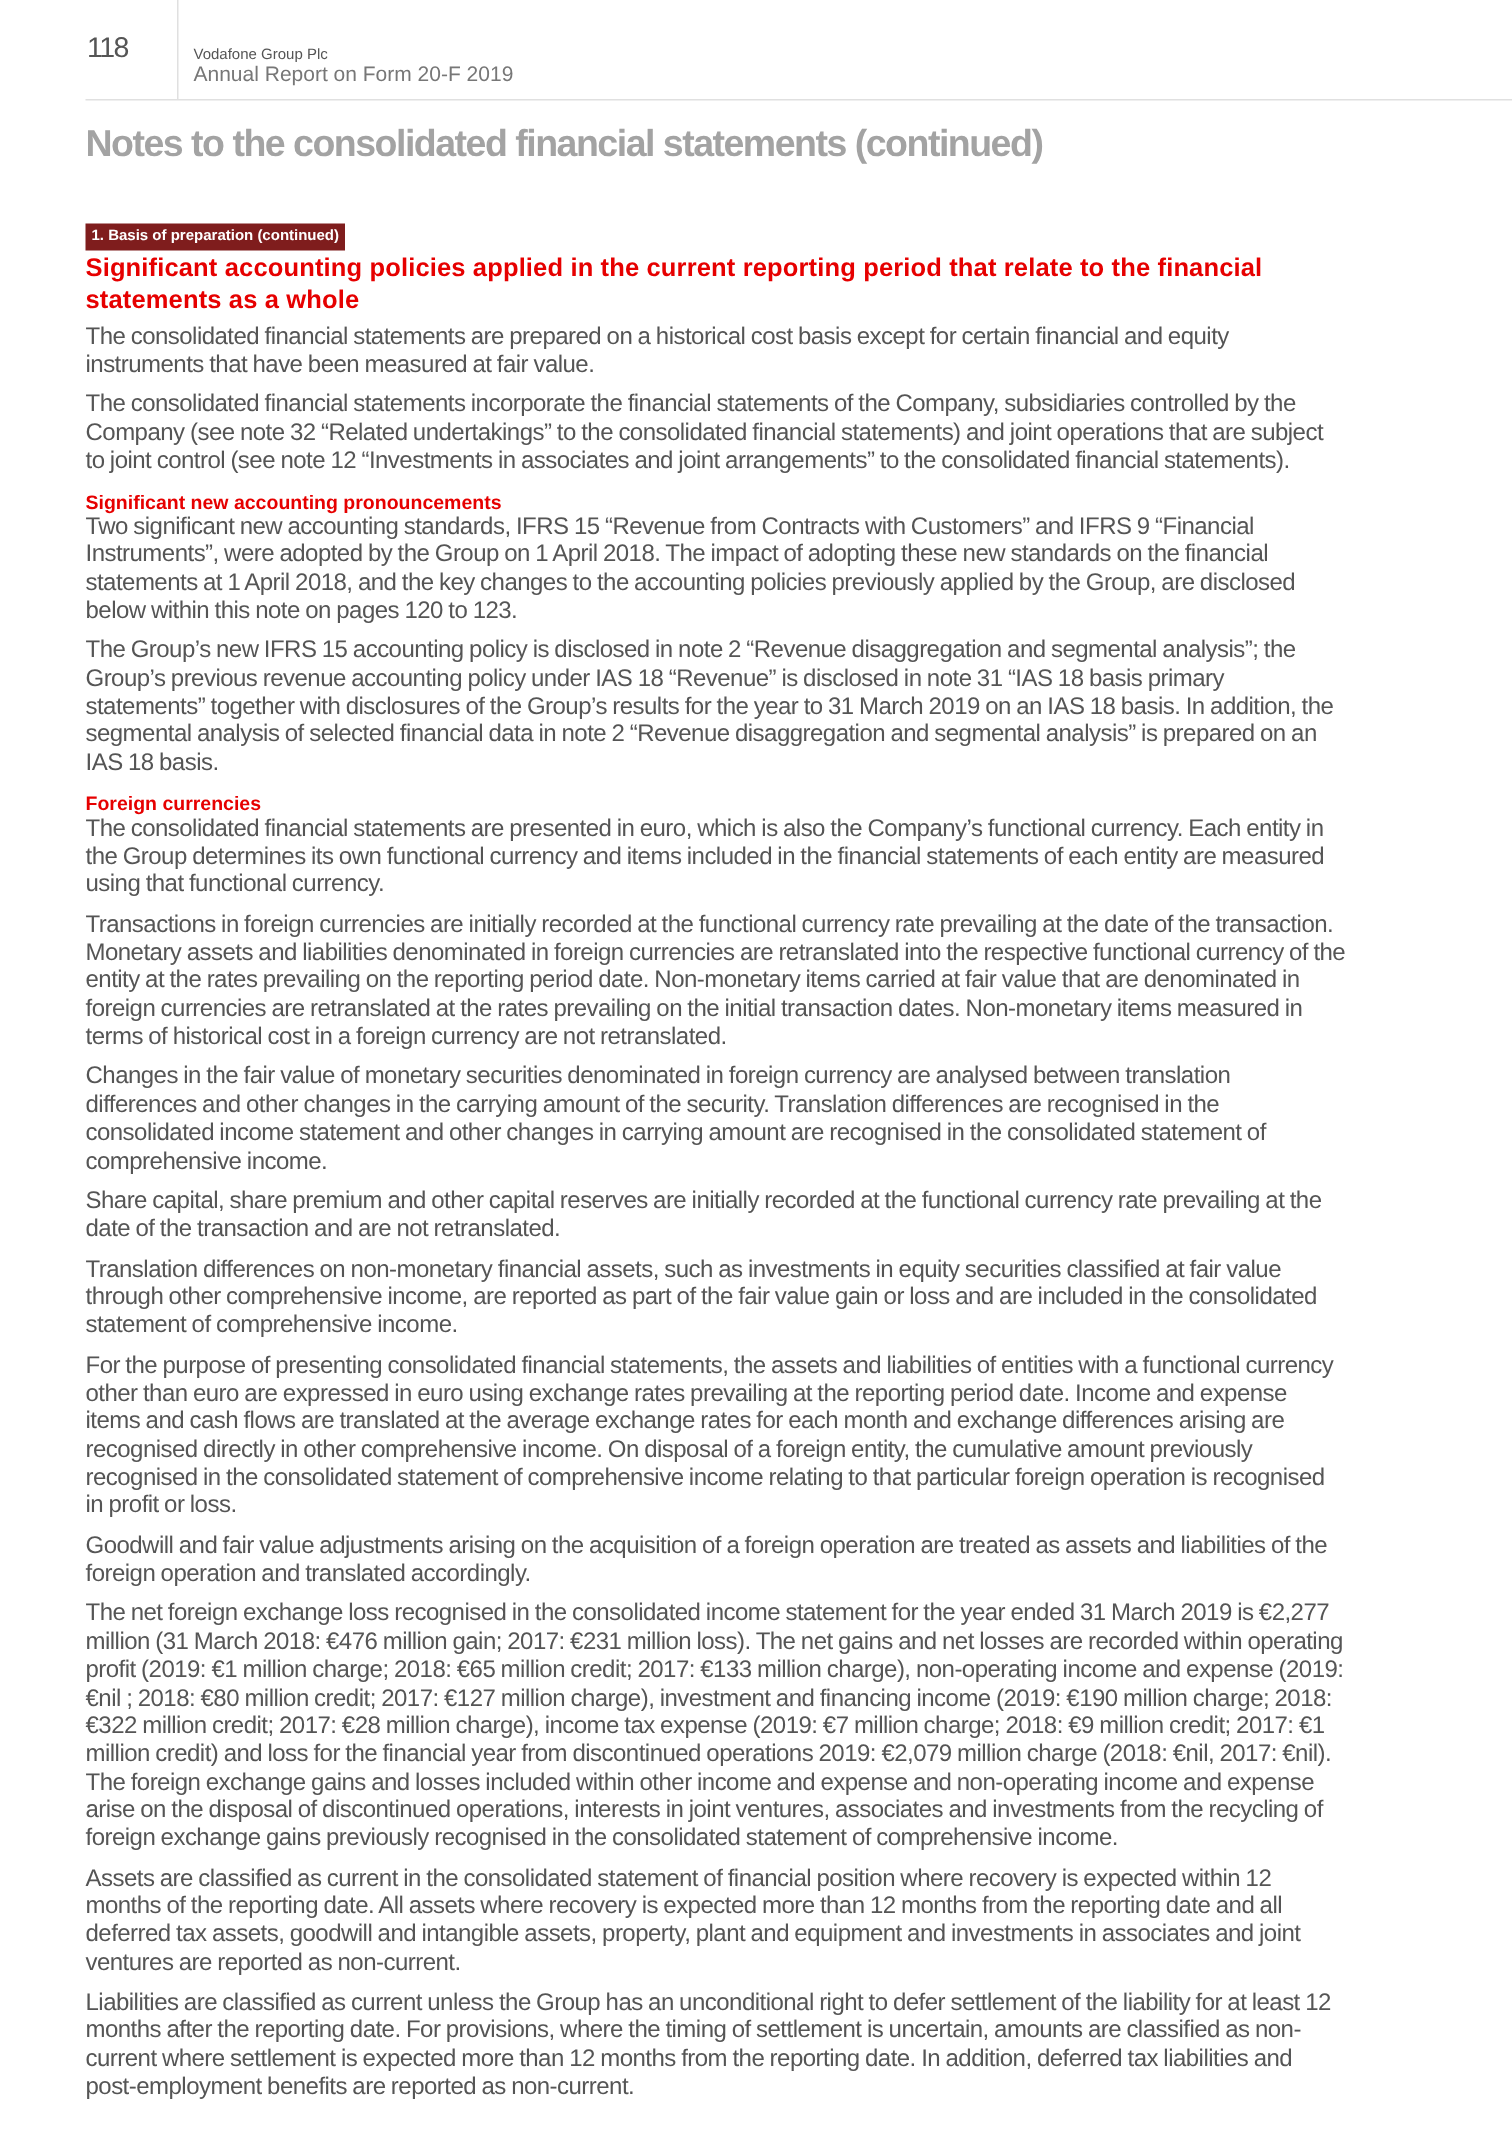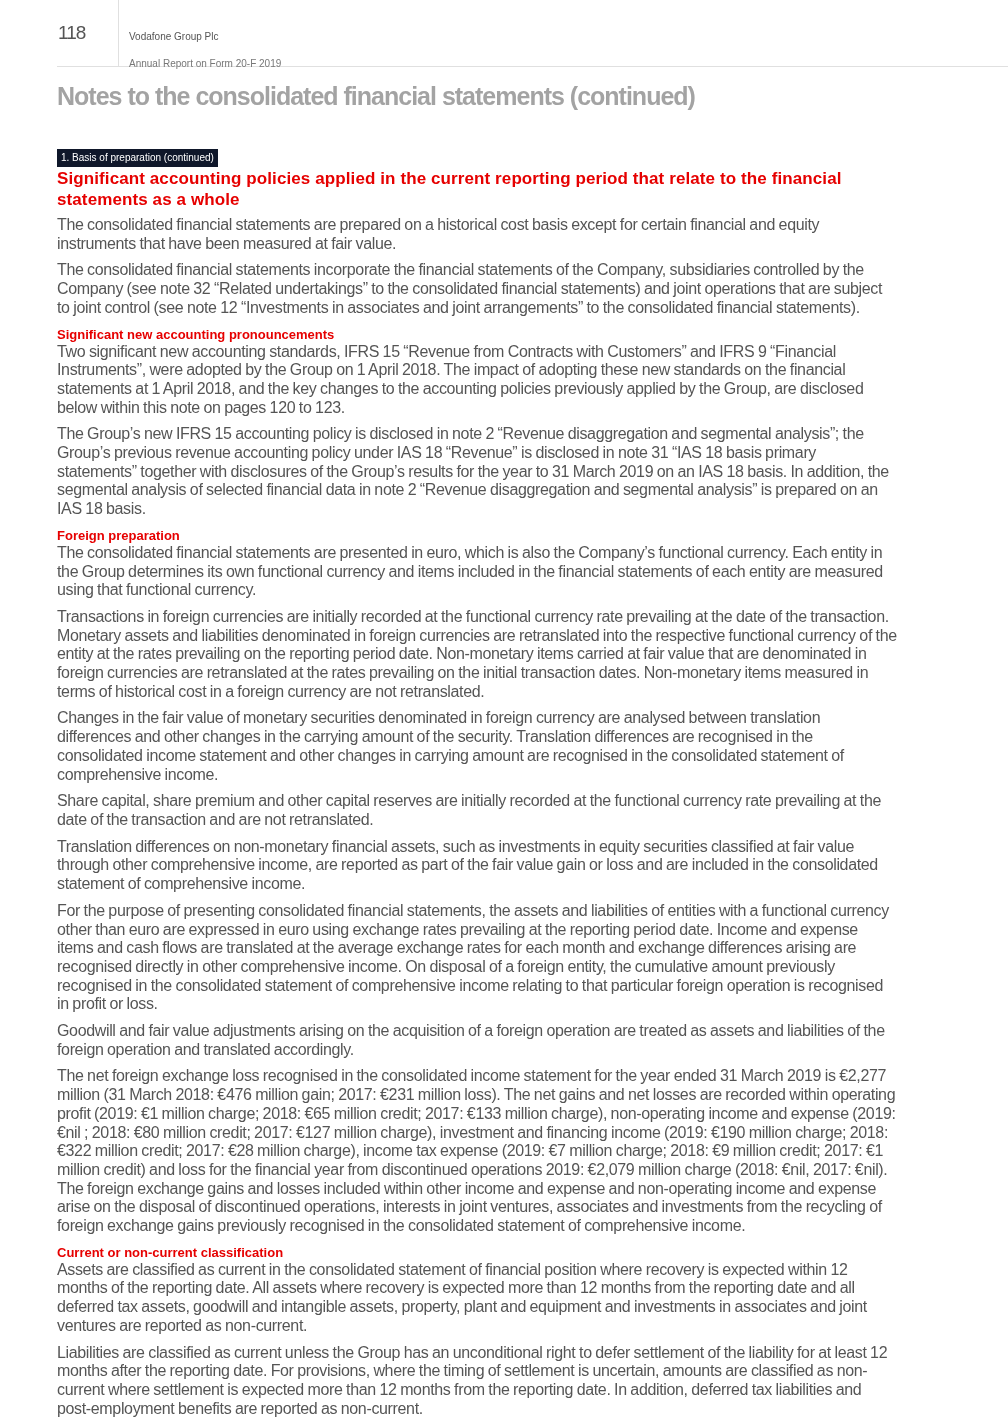--- a/index.html
+++ b/index.html
@@ -41,42 +41,42 @@
       left: 129px;
       top: 31px;
       font-size: 10px;
       font-weight: normal;
       color: #555;
       line-height: 12px;
     }
     .report {
       position: absolute;
       left: 129px;
-      top: 58px;
-      font-size: 10px;
+      top: 43px;
+      font-size: 14px;
       color: #777;
       line-height: 12px;
     }
     .page-title {
       position: absolute;
       left: 57px;
       top: 82px;
       font-size: 25px;
       color: #a3a3a3;
       letter-spacing: -1px;
       font-weight: bold;
     }
     .section-tag {
       position: absolute;
       left: 57px;
       top: 149px;
-      background: #0f172a;
+      background: #7f1d1d;
       color: #fff;
       font-size: 10px;
-      font-weight: normal;
+      font-weight: bold;
       padding: 2px 4px;
       line-height: 14px;
     }
     .content {
       position: absolute;
       left: 57px;
       top: 168px;
       width: 840px;
     }
     h1.main-heading {
@@ -128,29 +128,28 @@
     <p>The consolidated financial statements incorporate the financial statements of the Company, subsidiaries controlled by the Company (see note 32 “Related undertakings” to the consolidated financial statements) and joint operations that are subject to joint control (see note 12 “Investments in associates and joint arrangements” to the consolidated financial statements).</p>
   </div>
 
   <div class="section">
     <h2 class="sub-heading">Significant new accounting pronouncements</h2>
     <p>Two significant new accounting standards, IFRS 15 “Revenue from Contracts with Customers” and IFRS 9 “Financial Instruments”, were adopted by the Group on 1 April 2018. The impact of adopting these new standards on the financial statements at 1 April 2018, and the key changes to the accounting policies previously applied by the Group, are disclosed below within this note on pages 120 to 123.</p>
     <p>The Group’s new IFRS 15 accounting policy is disclosed in note 2 “Revenue disaggregation and segmental analysis”; the Group’s previous revenue accounting policy under IAS 18 “Revenue” is disclosed in note 31 “IAS 18 basis primary statements” together with disclosures of the Group’s results for the year to 31 March 2019 on an IAS 18 basis. In addition, the segmental analysis of selected financial data in note 2 “Revenue disaggregation and segmental analysis” is prepared on an IAS 18 basis.</p>
   </div>
 
   <div class="section">
-    <h2 class="sub-heading">Foreign preparation</h2>
+    <h2 class="sub-heading">Foreign currencies</h2>
     <p>The consolidated financial statements are presented in euro, which is also the Company’s functional currency. Each entity in the Group determines its own functional currency and items included in the financial statements of each entity are measured using that functional currency.</p>
     <p>Transactions in foreign currencies are initially recorded at the functional currency rate prevailing at the date of the transaction. Monetary assets and liabilities denominated in foreign currencies are retranslated into the respective functional currency of the entity at the rates prevailing on the reporting period date. Non-monetary items carried at fair value that are denominated in foreign currencies are retranslated at the rates prevailing on the initial transaction dates. Non-monetary items measured in terms of historical cost in a foreign currency are not retranslated.</p>
     <p>Changes in the fair value of monetary securities denominated in foreign currency are analysed between translation differences and other changes in the carrying amount of the security. Translation differences are recognised in the consolidated income statement and other changes in carrying amount are recognised in the consolidated statement of comprehensive income.</p>
     <p>Share capital, share premium and other capital reserves are initially recorded at the functional currency rate prevailing at the date of the transaction and are not retranslated.</p>
     <p>Translation differences on non-monetary financial assets, such as investments in equity securities classified at fair value through other comprehensive income, are reported as part of the fair value gain or loss and are included in the consolidated statement of comprehensive income.</p>
     <p>For the purpose of presenting consolidated financial statements, the assets and liabilities of entities with a functional currency other than euro are expressed in euro using exchange rates prevailing at the reporting period date. Income and expense items and cash flows are translated at the average exchange rates for each month and exchange differences arising are recognised directly in other comprehensive income. On disposal of a foreign entity, the cumulative amount previously recognised in the consolidated statement of comprehensive income relating to that particular foreign operation is recognised in profit or loss.</p>
     <p>Goodwill and fair value adjustments arising on the acquisition of a foreign operation are treated as assets and liabilities of the foreign operation and translated accordingly.</p>
     <p>The net foreign exchange loss recognised in the consolidated income statement for the year ended 31 March 2019 is €2,277 million (31 March 2018: €476 million gain; 2017: €231 million loss). The net gains and net losses are recorded within operating profit (2019: €1 million charge; 2018: €65 million credit; 2017: €133 million charge), non-operating income and expense (2019: €nil ; 2018: €80 million credit; 2017: €127 million charge), investment and financing income (2019: €190 million charge; 2018: €322 million credit; 2017: €28 million charge), income tax expense (2019: €7 million charge; 2018: €9 million credit; 2017: €1 million credit) and loss for the financial year from discontinued operations 2019: €2,079 million charge (2018: €nil, 2017: €nil). The foreign exchange gains and losses included within other income and expense and non-operating income and expense arise on the disposal of discontinued operations, interests in joint ventures, associates and investments from the recycling of foreign exchange gains previously recognised in the consolidated statement of comprehensive income.</p>
   </div>
 
   <div class="section">
-    <h2 class="sub-heading">Current or non-current classification</h2>
     <p>Assets are classified as current in the consolidated statement of financial position where recovery is expected within 12 months of the reporting date. All assets where recovery is expected more than 12 months from the reporting date and all deferred tax assets, goodwill and intangible assets, property, plant and equipment and investments in associates and joint ventures are reported as non-current.</p>
     <p>Liabilities are classified as current unless the Group has an unconditional right to defer settlement of the liability for at least 12 months after the reporting date. For provisions, where the timing of settlement is uncertain, amounts are classified as non-current where settlement is expected more than 12 months from the reporting date. In addition, deferred tax liabilities and post-employment benefits are reported as non-current.</p>
   </div>
 </div>
 
 </body></html>

